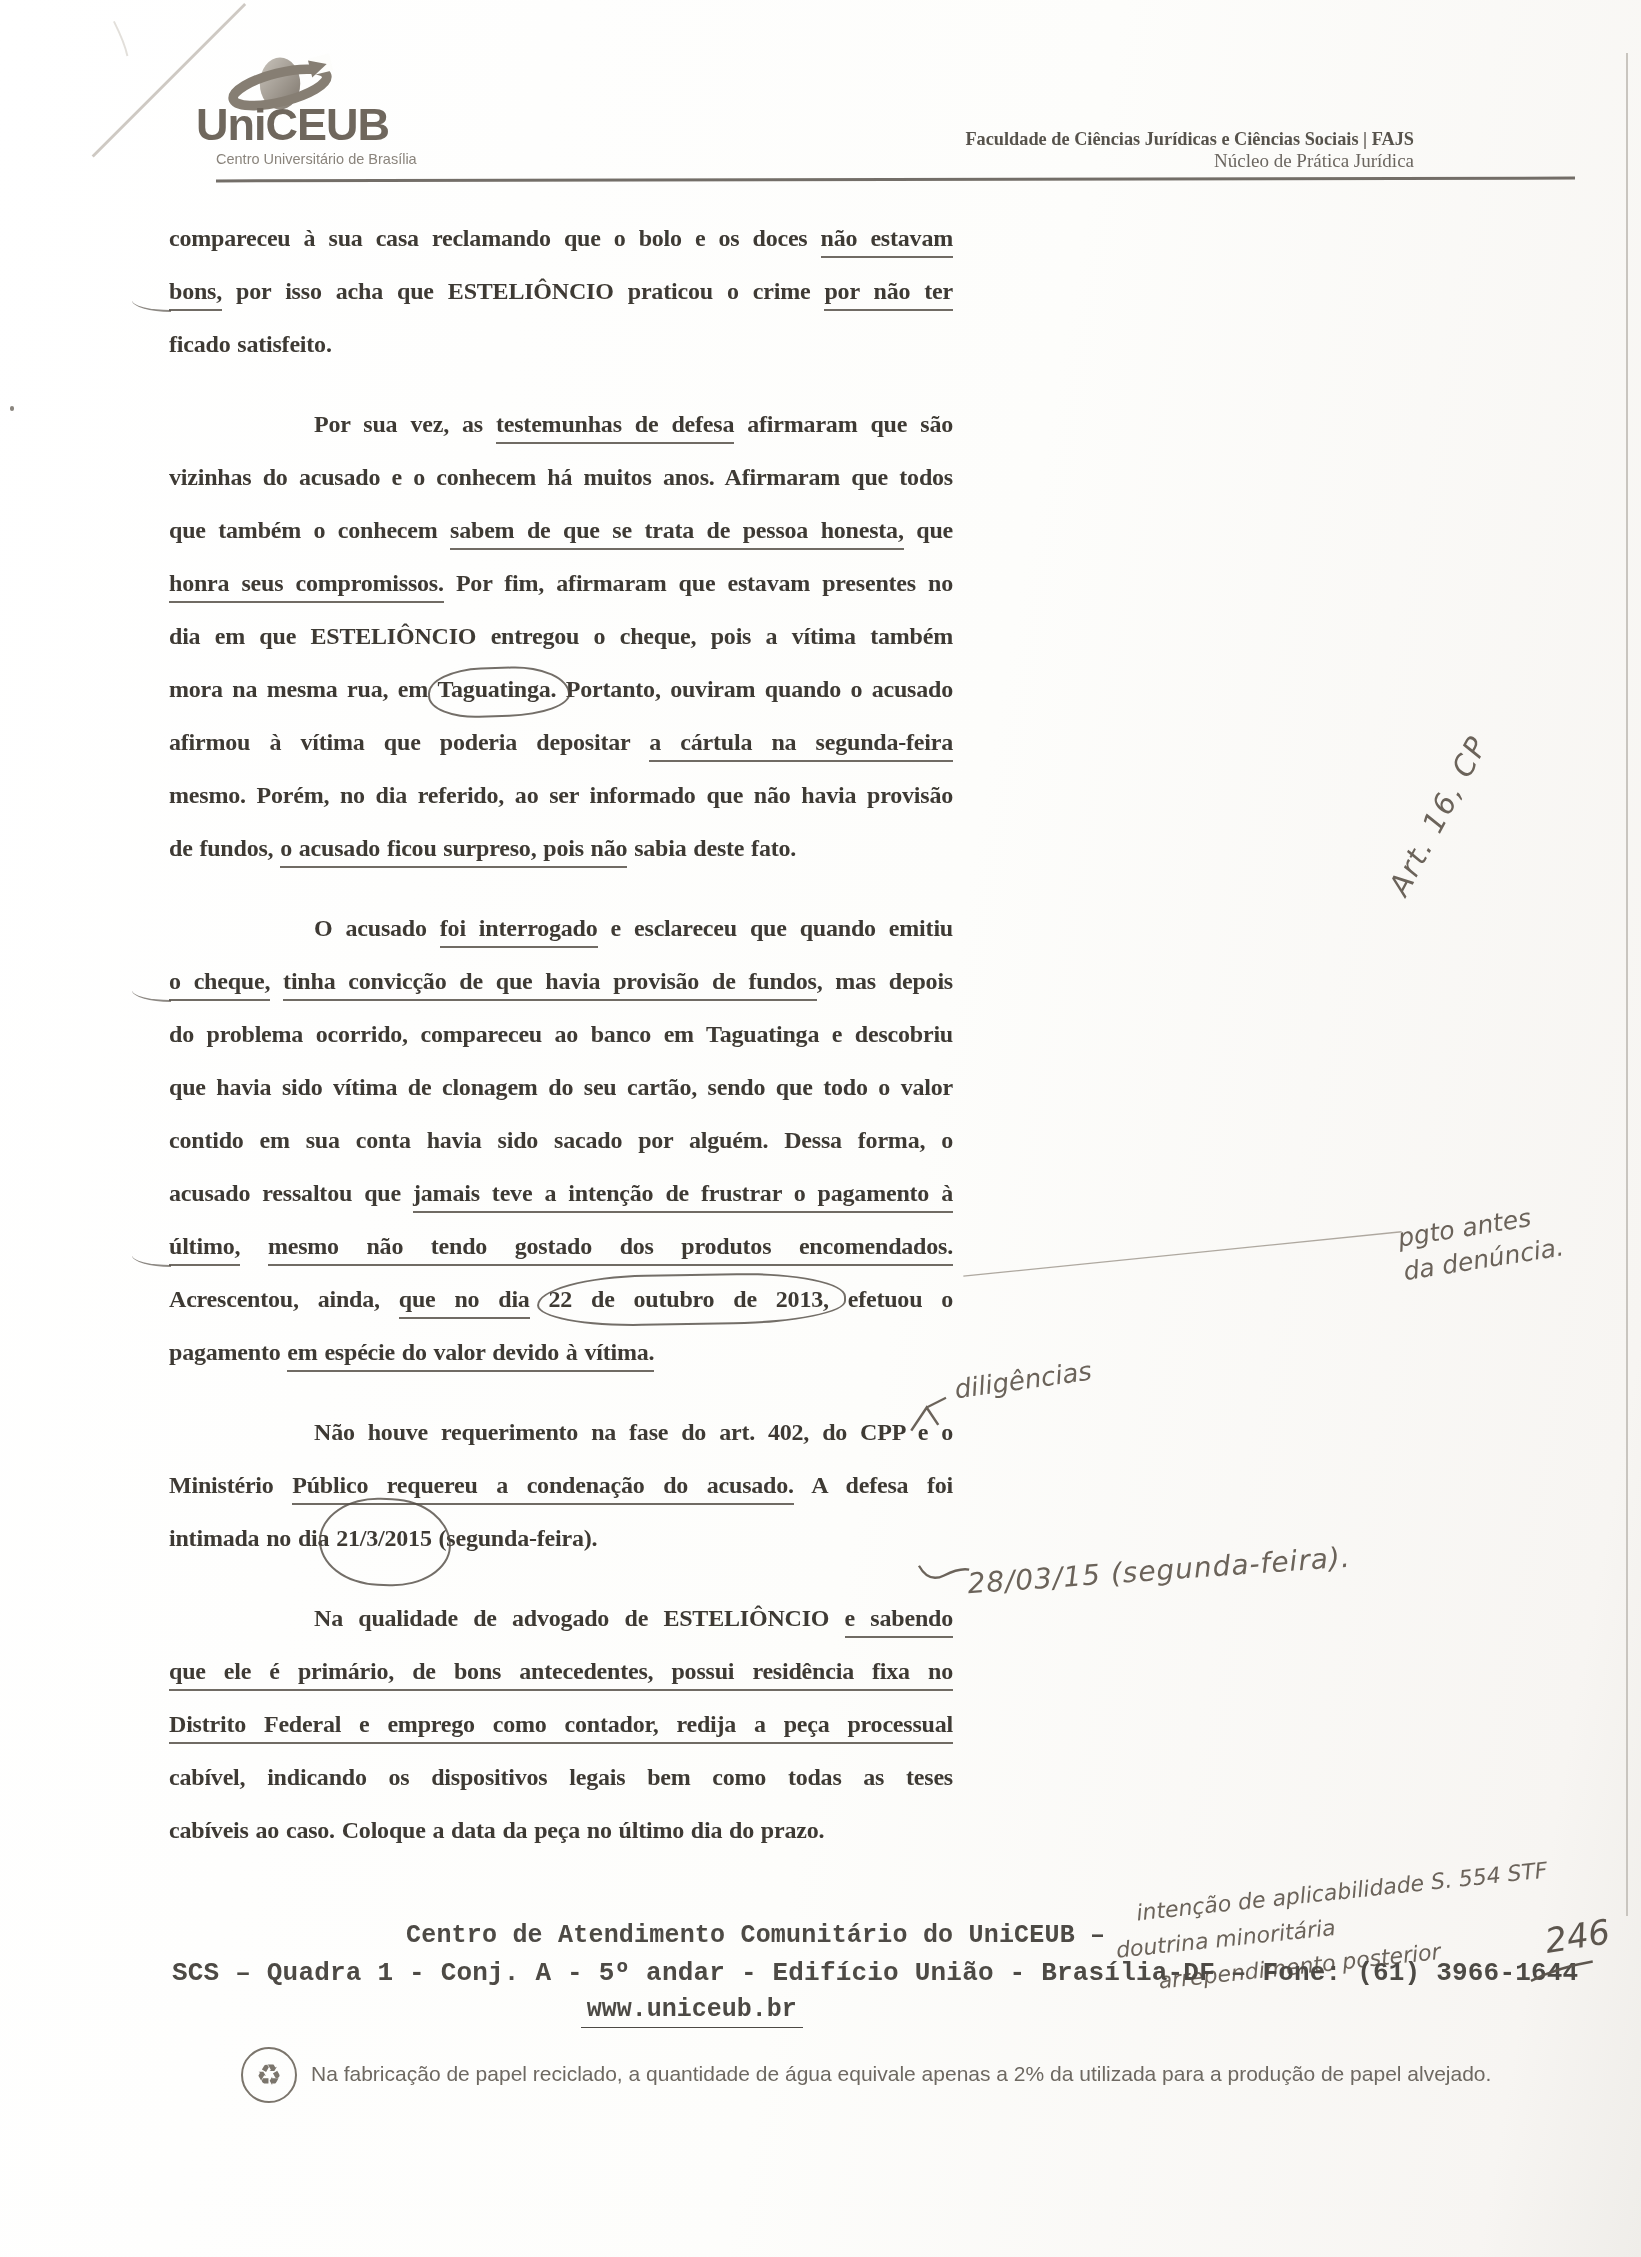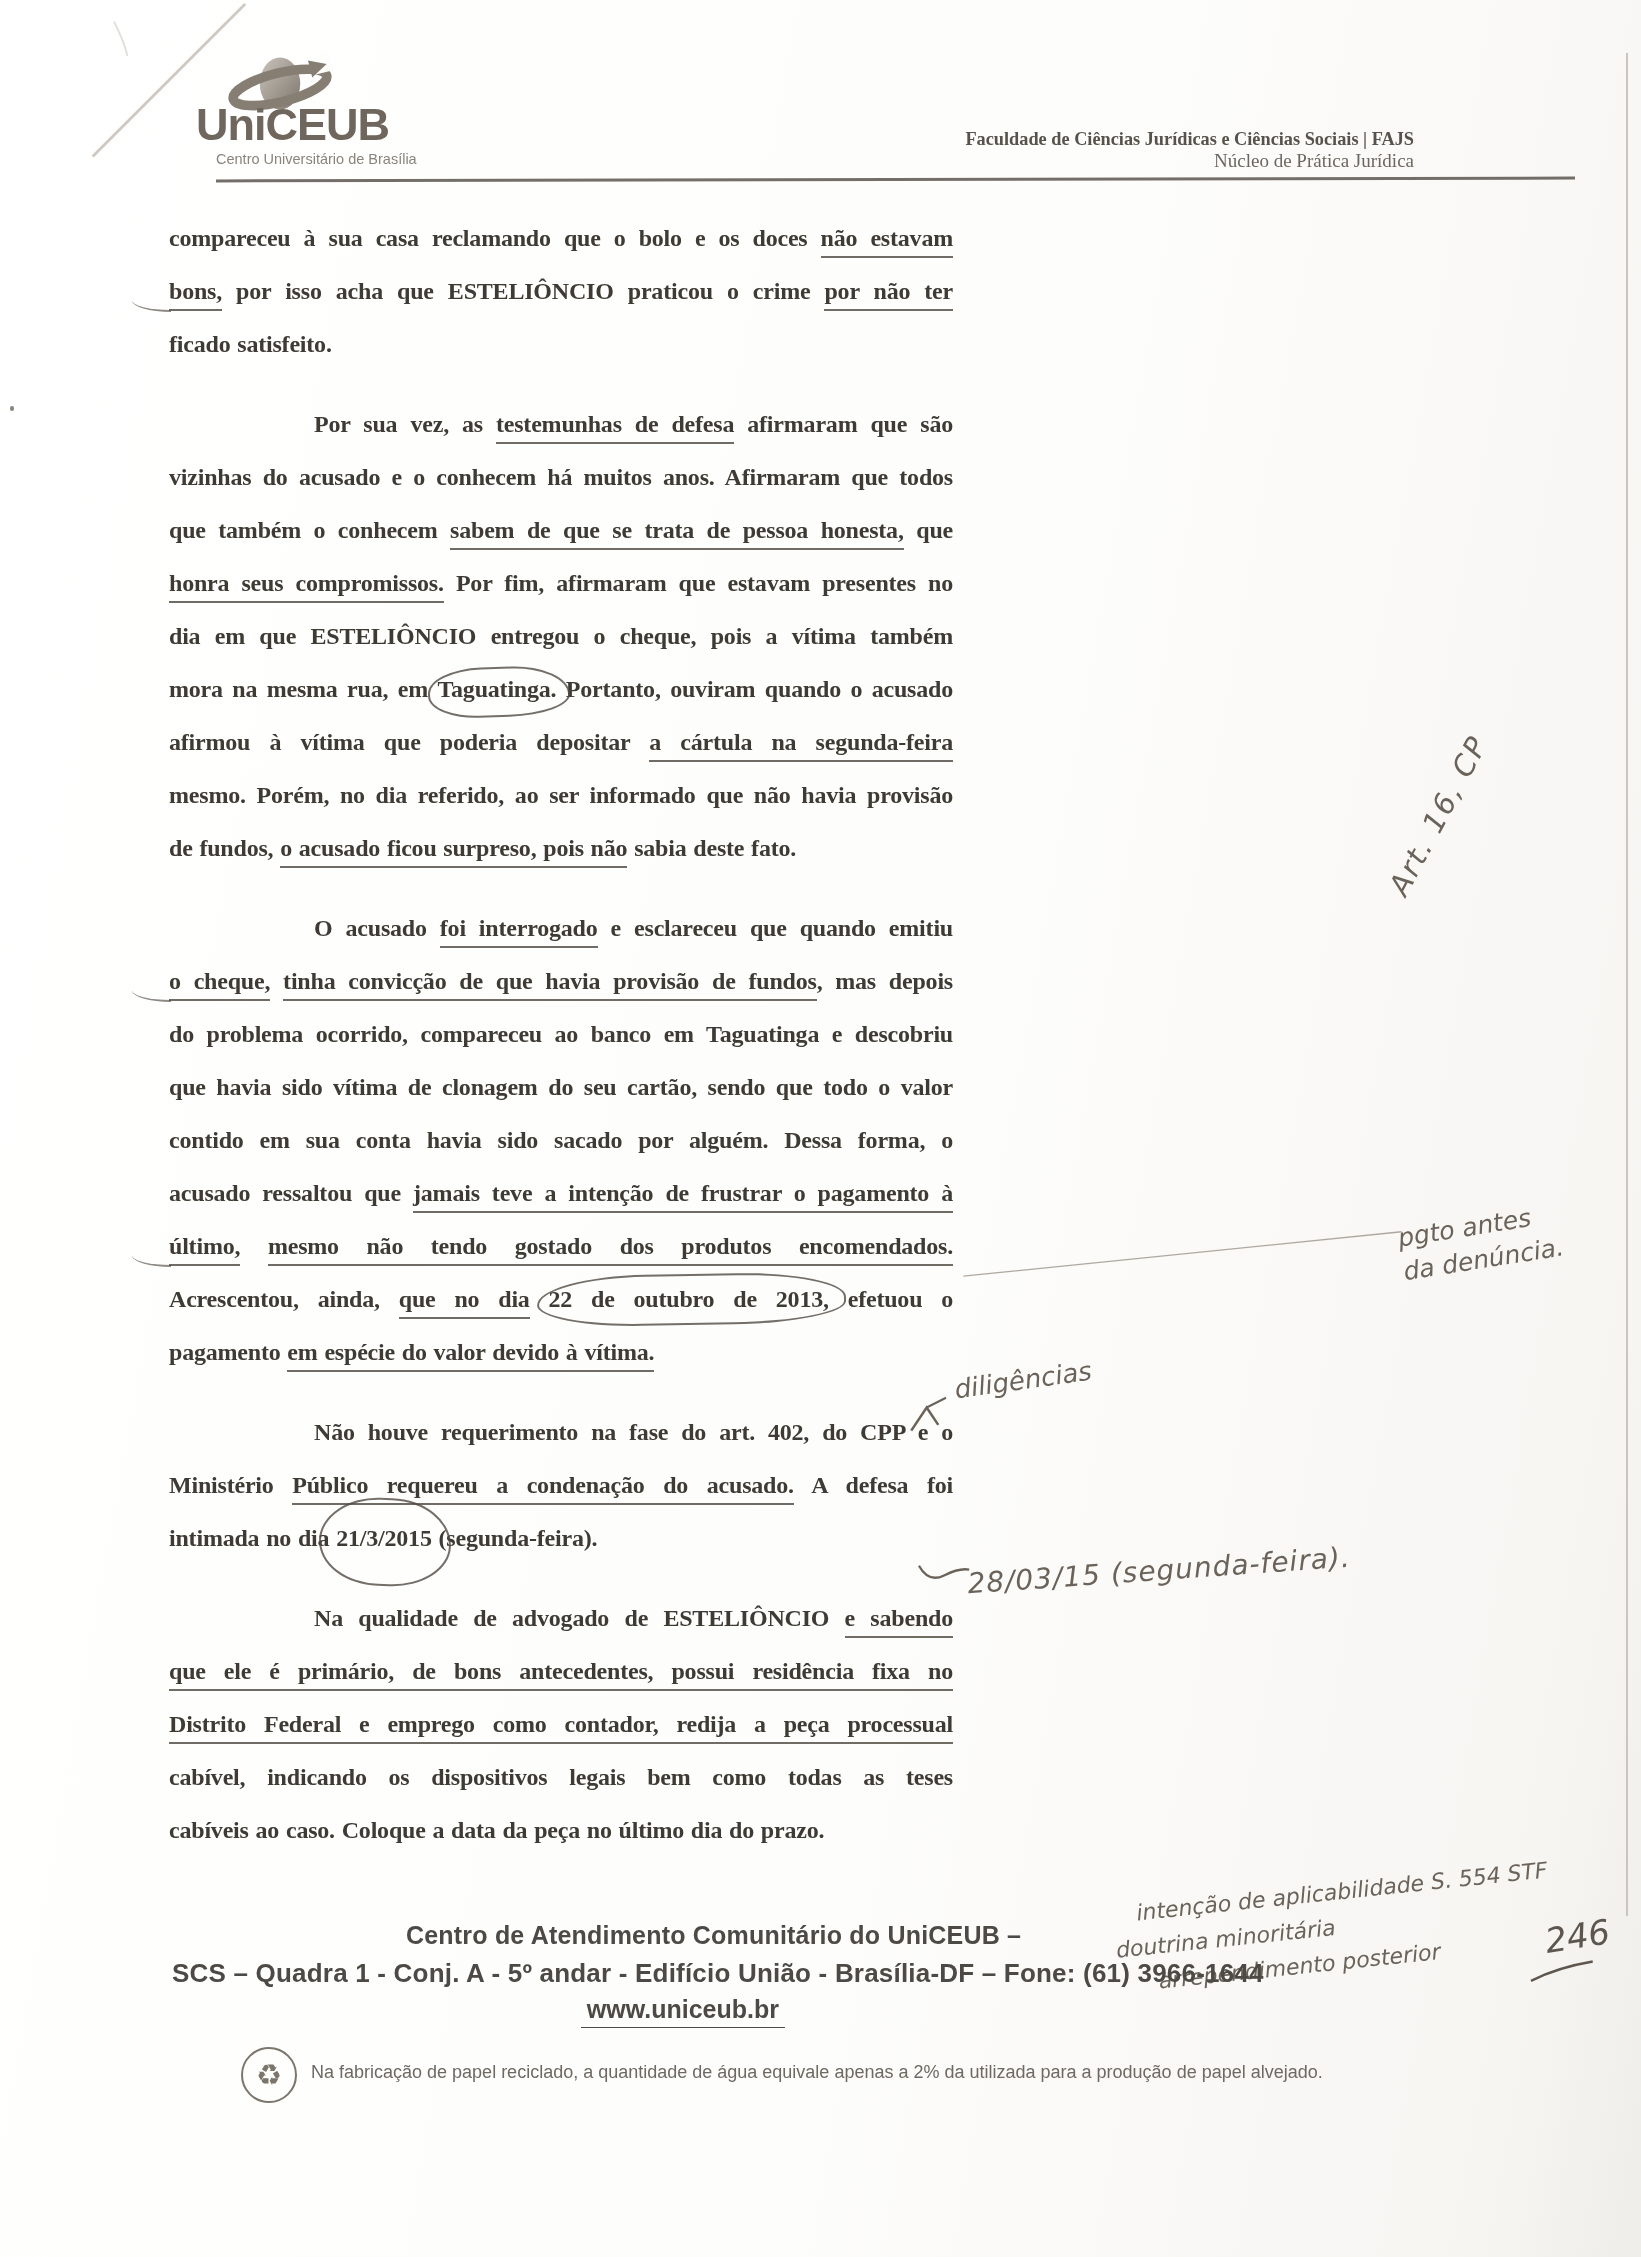--- a/index.html
+++ b/index.html
@@ -87,31 +87,31 @@
   }
   .hand-art16{left:1412px;top:867px;font-size:29px;transform:rotate(-62deg);transform-origin:left bottom;letter-spacing:1.9px;}
   .hand-payment{left:1400px;top:1209px;font-size:25px;line-height:34px;transform:rotate(-9deg);}
   .hand-dilig{left:954px;top:1365px;font-size:26px;transform:rotate(-8deg);}
   .hand-date{left:967px;top:1554px;font-size:28px;transform:rotate(-4deg);letter-spacing:1px;}
   .hand-bottom{left:1115px;top:1875px;font-size:22px;line-height:35px;transform:rotate(-6deg);}
   .hand-bottom .b1{margin-left:24px;}
   .hand-bottom .b3{margin-left:39px;}
   .hand-pageno{left:1545px;top:1916px;font-size:34px;transform:rotate(-9deg);color:#5d564e;}
   
-  .footer{font-family:Liberation Sans, sans-serif;color:#4d4a45;}
+  .footer{font-family:Liberation Mono, monospace;color:#4d4a45;}
   .ft1{position:absolute;left:406px;top:1921px;font-size:25px;font-weight:700;letter-spacing:0.2px;}
   .ft2{position:absolute;left:172px;top:1958px;font-size:26px;font-weight:700;letter-spacing:0.2px;}
   .ft-url{position:absolute;left:581px;top:1995px;font-size:25px;font-weight:700;
     border-bottom:1.9px solid #4d4a45;padding:0 5.8px 2.9px 5.8px;}
   .recycle-wrap{position:absolute;left:241px;top:2047px;width:52px;height:52px;
     border:2.9px solid #7b756c;border-radius:50%;
     display:flex;align-items:center;justify-content:center;
     color:#7b756c;font-size:29px;line-height:1;}
   .recycle-text{position:absolute;left:311px;top:2062px;
-    font-family:"Liberation Sans",sans-serif;font-size:18px;color:#6e6962;}
+    font-family:"Liberation Sans",sans-serif;font-size:21px;color:#6e6962;}
   
   .scan-edge{position:absolute;left:1626px;top:53px;width:1.9px;height:1863px;background:#c9c5bf;}
   .ink-dot{position:absolute;left:9.7px;top:406px;width:4.8px;height:4.8px;border-radius:50%;background:#8a857e;}
   .overlay{position:absolute;left:0;top:0;pointer-events:none;}
 </style>
 </head>
 <body>
 
 <div class="page">
 

